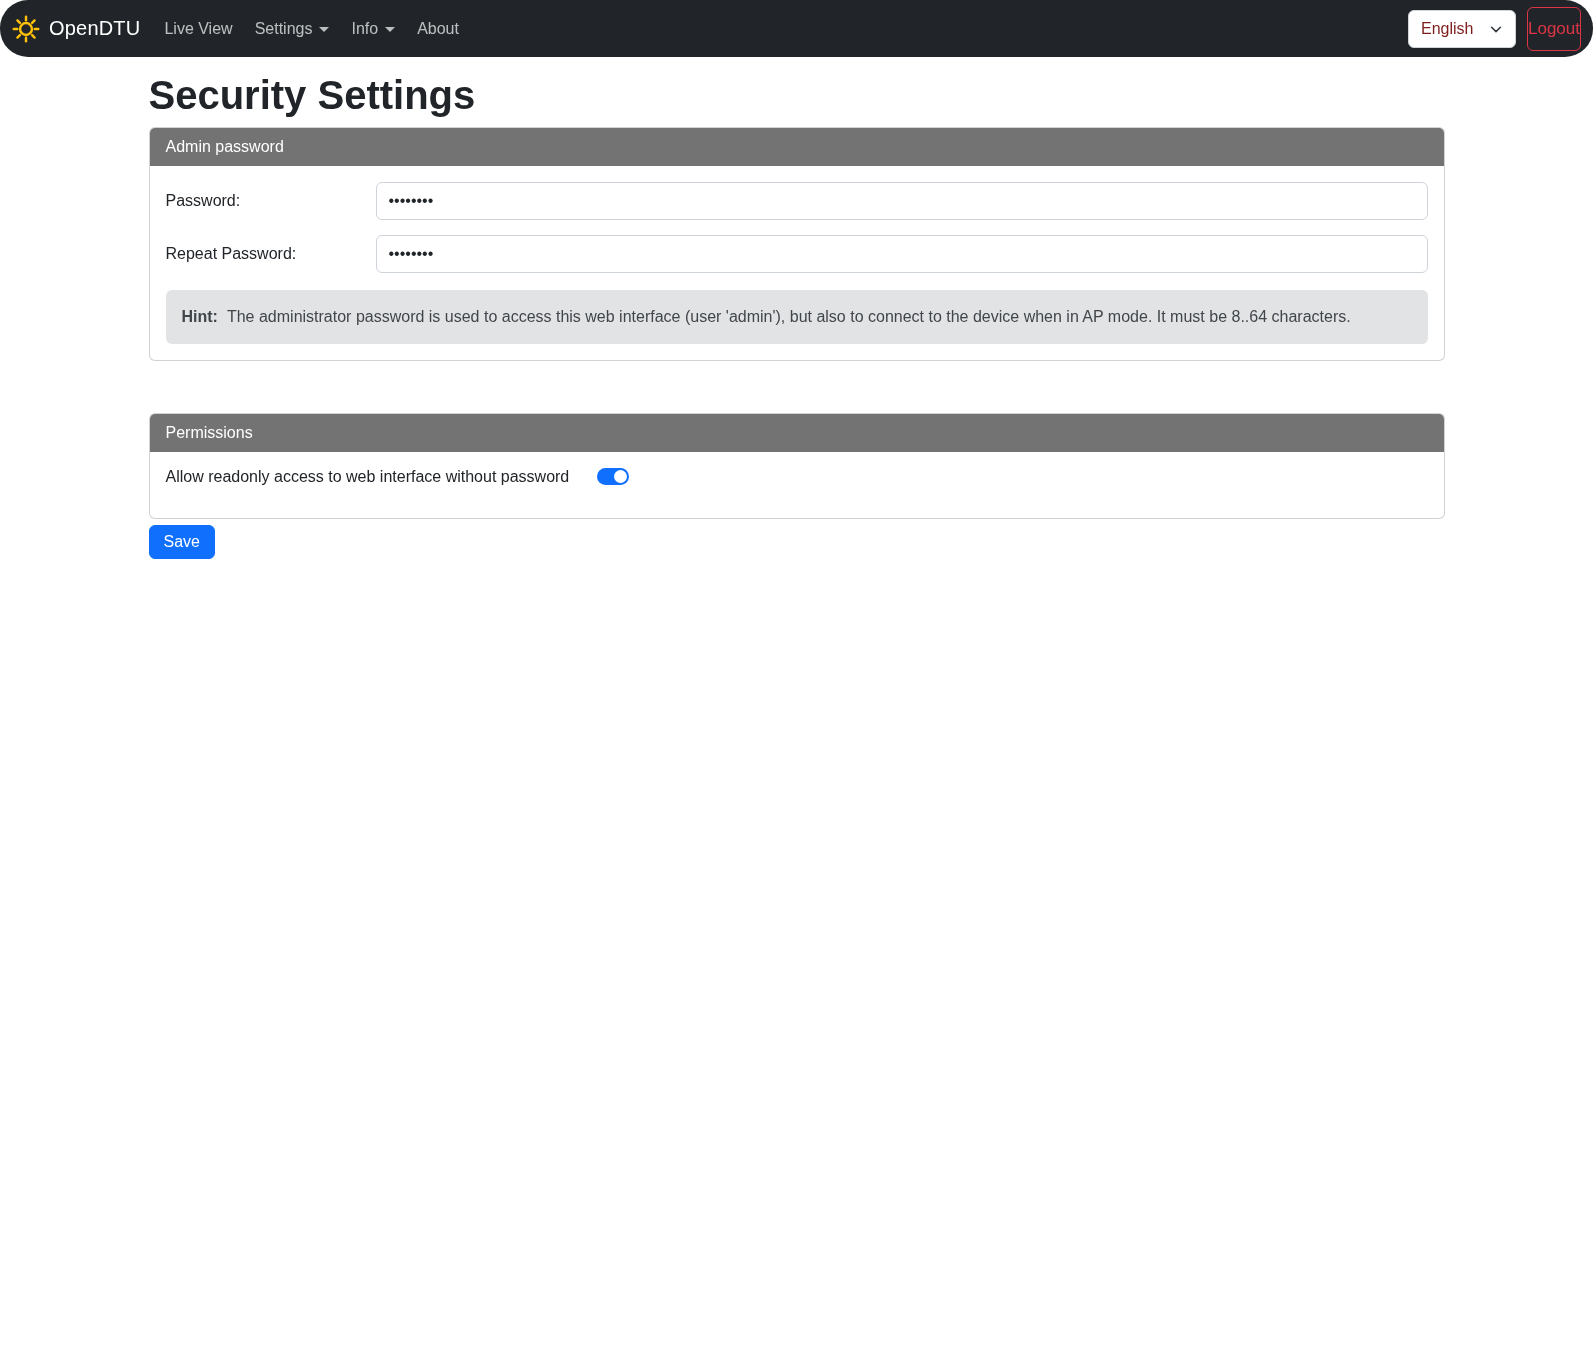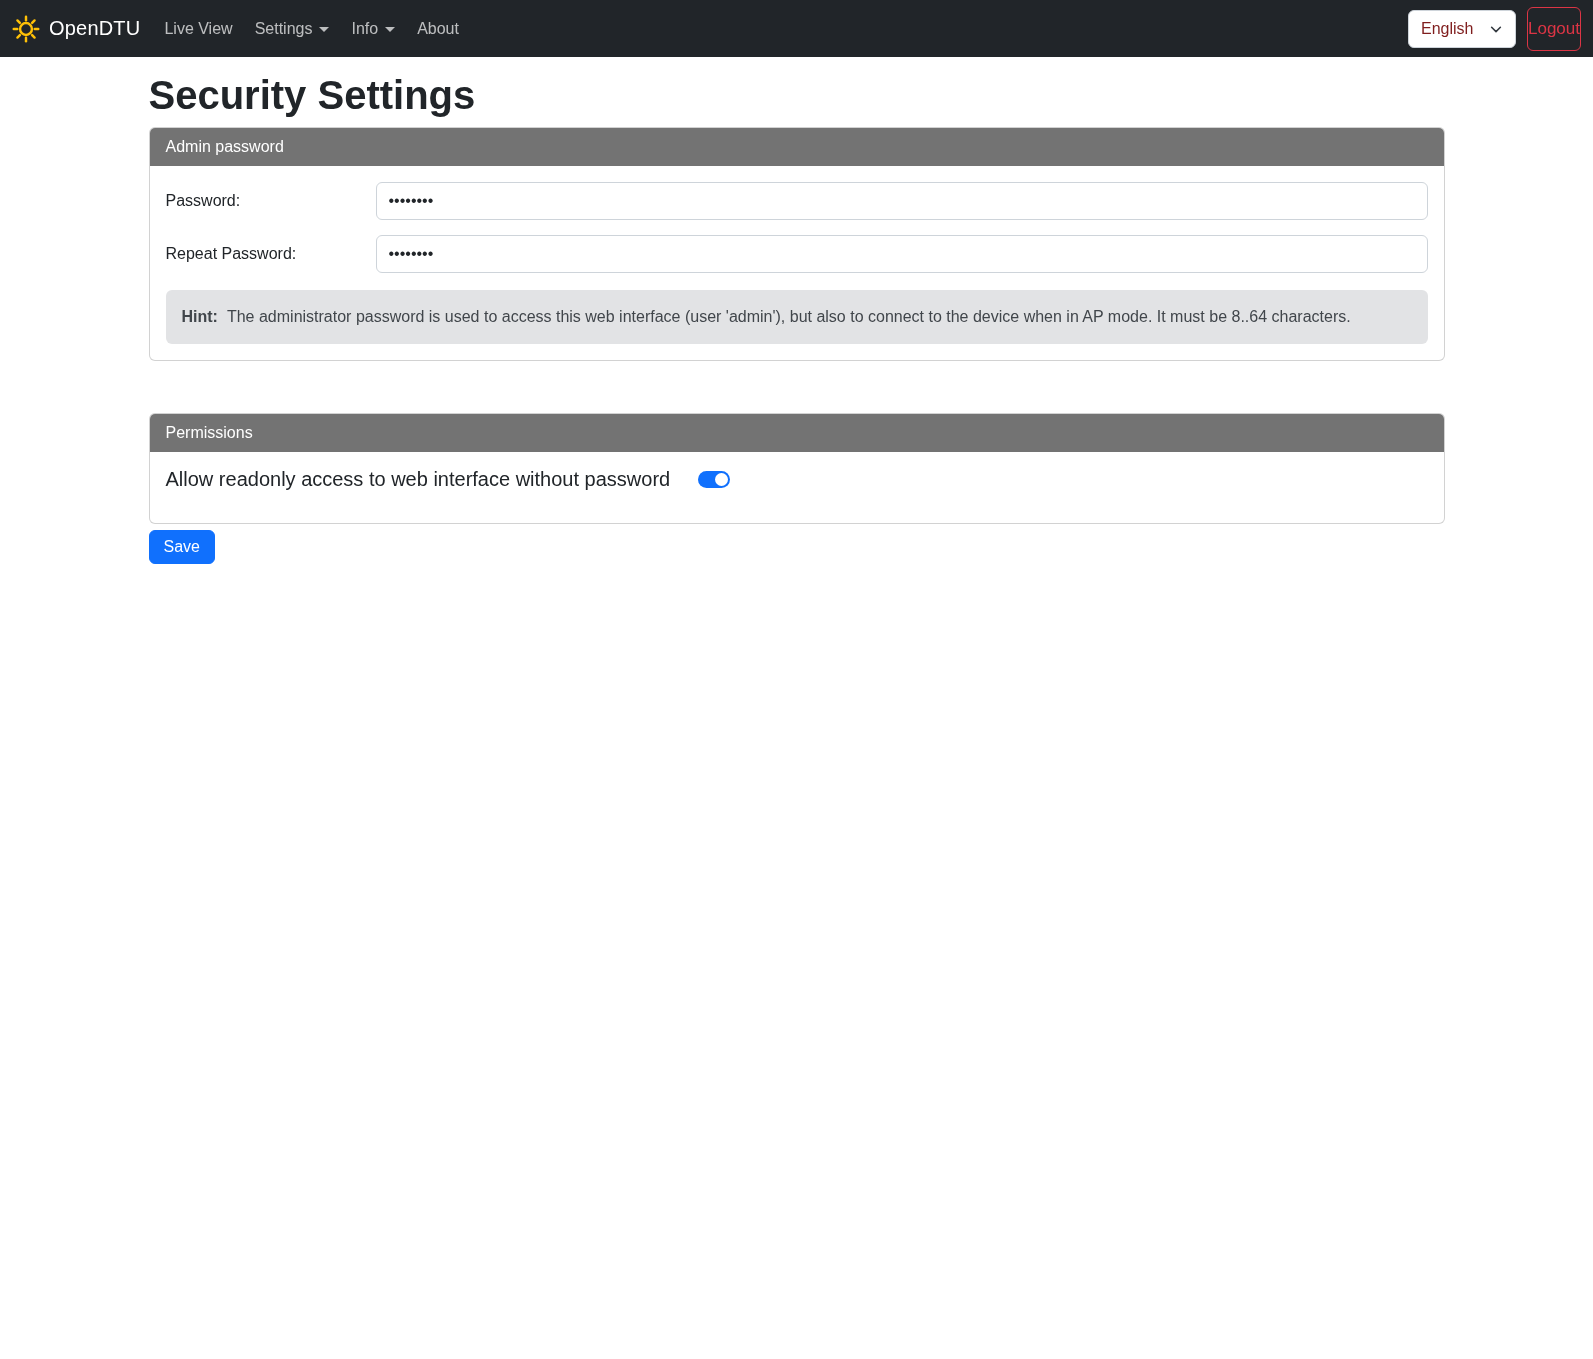--- a/index.html
+++ b/index.html
@@ -11,20 +11,21 @@
   }
   body { width: 1593px; height: 1359px; overflow: hidden; }
 
   
   .navbar {
     height: 57px;
     background: #212529;
     display: flex;
     align-items: center;
     padding: 0 12px;
+    border-radius: 28px;
   }
   .brand {
     display: flex; align-items: center; gap: 9px;
     color: #ffffff; font-size: 20px; margin-right: 16px;
     cursor: pointer;
   }
   .brand-text { letter-spacing: 0.2px; }
   .nav-links { display: flex; align-items: center; }
   .nav-link {
     color: rgba(255,255,255,0.7);
@@ -115,21 +116,21 @@
     color: #41464b;
     border-radius: 6px;
     padding: 16px;
     font-size: 16px;
     line-height: 1.4;
     margin-top: 17px;
   }
   .alert-hint .hint-label { font-weight: bold; margin-right: 9px; }
 
   .toggle-row { display: flex; align-items: center; margin-bottom: 16px; }
-  .toggle-label { font-size: 20px; }
+  .toggle-label { font-size: 16px; }
   .switch {
     width: 32px; height: 17px;
     border-radius: 9px;
     background: #adb5bd;
     margin-left: 28px;
     position: relative;
     cursor: pointer;
     flex: 0 0 auto;
   }
   .switch .knob {

